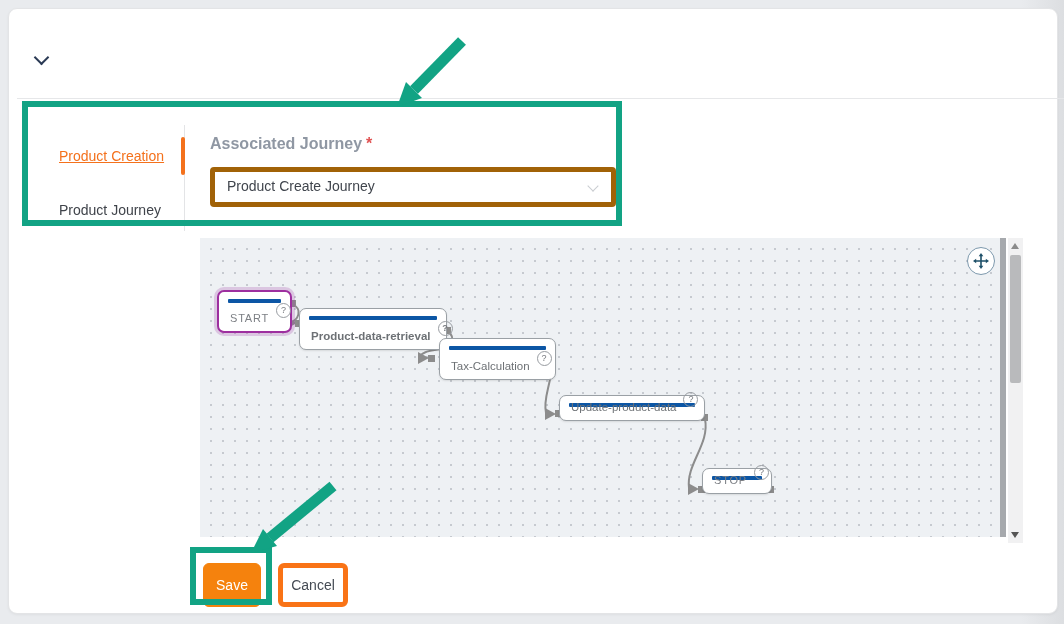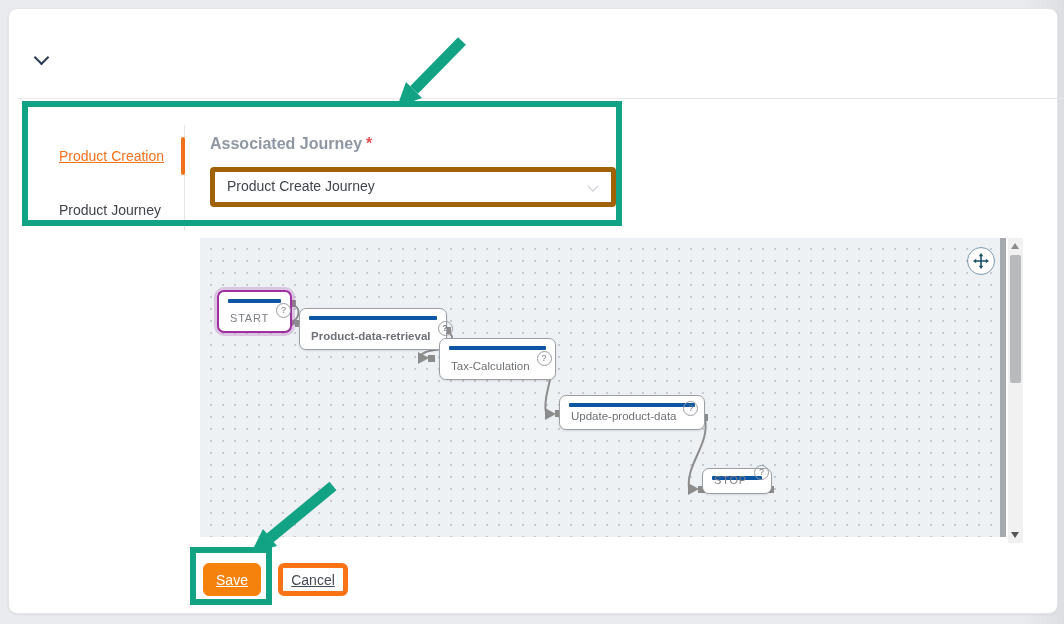--- a/index.html
+++ b/index.html
@@ -80,22 +80,22 @@
   .node .row{position:absolute;left:11px;right:6px;bottom:7px;display:flex;align-items:flex-end;gap:7px;}
   .node .lbl{font-size:11.5px;color:#6d7175;white-space:nowrap;}
   .node .lbl.caps{font-size:11px;letter-spacing:.8px;color:#7c7f84;}
   .help{
     width:13px;height:13px;border:1px solid #989ca1;border-radius:50%;
     font-size:9px;line-height:12px;text-align:center;color:#76797e;flex:0 0 auto;
     transform:translateY(-6px);
   }
 
   
-  .btn{position:absolute;height:33px;border-radius:6px;font-size:14px;cursor:pointer;
-    display:flex;align-items:center;justify-content:center;box-sizing:border-box;text-decoration:underline;}
+  .btn{position:absolute;height:44px;border-radius:6px;font-size:14px;cursor:pointer;
+    display:flex;align-items:center;justify-content:center;box-sizing:border-box;}
   .btn-save{left:203px;top:563px;width:58px;background:#f5820d;color:#fff;border:1px solid #f5820d;}
   .btn-cancel{left:278px;top:563px;width:70px;background:#fff;color:#454b54;border:5px solid #f97316;}
 
   
   .hl-box{position:absolute;border:6px solid #12a384;pointer-events:none;}
   .hl-box1{left:22px;top:101px;width:588px;height:113px;}
   .hl-box2{left:190px;top:547px;width:70px;height:46px;}
   .overlay{position:absolute;left:0;top:0;width:1064px;height:624px;pointer-events:none;}
   svg{display:block;}
 </style>
@@ -160,21 +160,21 @@
         <span class="help">?</span>
       </div>
   </div>
   <div class="node" style="left:231px;top:100px;width:117px;height:42px;margin-left:8px;">
     <div class="bar"></div>
     <div class="row">
         <span class="lbl">Tax-Calculation</span>
         <span class="help">?</span>
       </div>
   </div>
-  <div class="node" style="left:359px;top:157px;width:146px;height:35px;">
+  <div class="node" style="left:359px;top:157px;width:146px;height:26px;">
     <div class="bar"></div>
     <div class="row">
         <span class="lbl">Update-product-data</span>
         <span class="help">?</span>
       </div>
   </div>
   <div class="node" style="left:502px;top:230px;width:70px;height:26px;">
     <div class="bar"></div>
     <div class="row">
         <span class="lbl caps">STOP</span>

